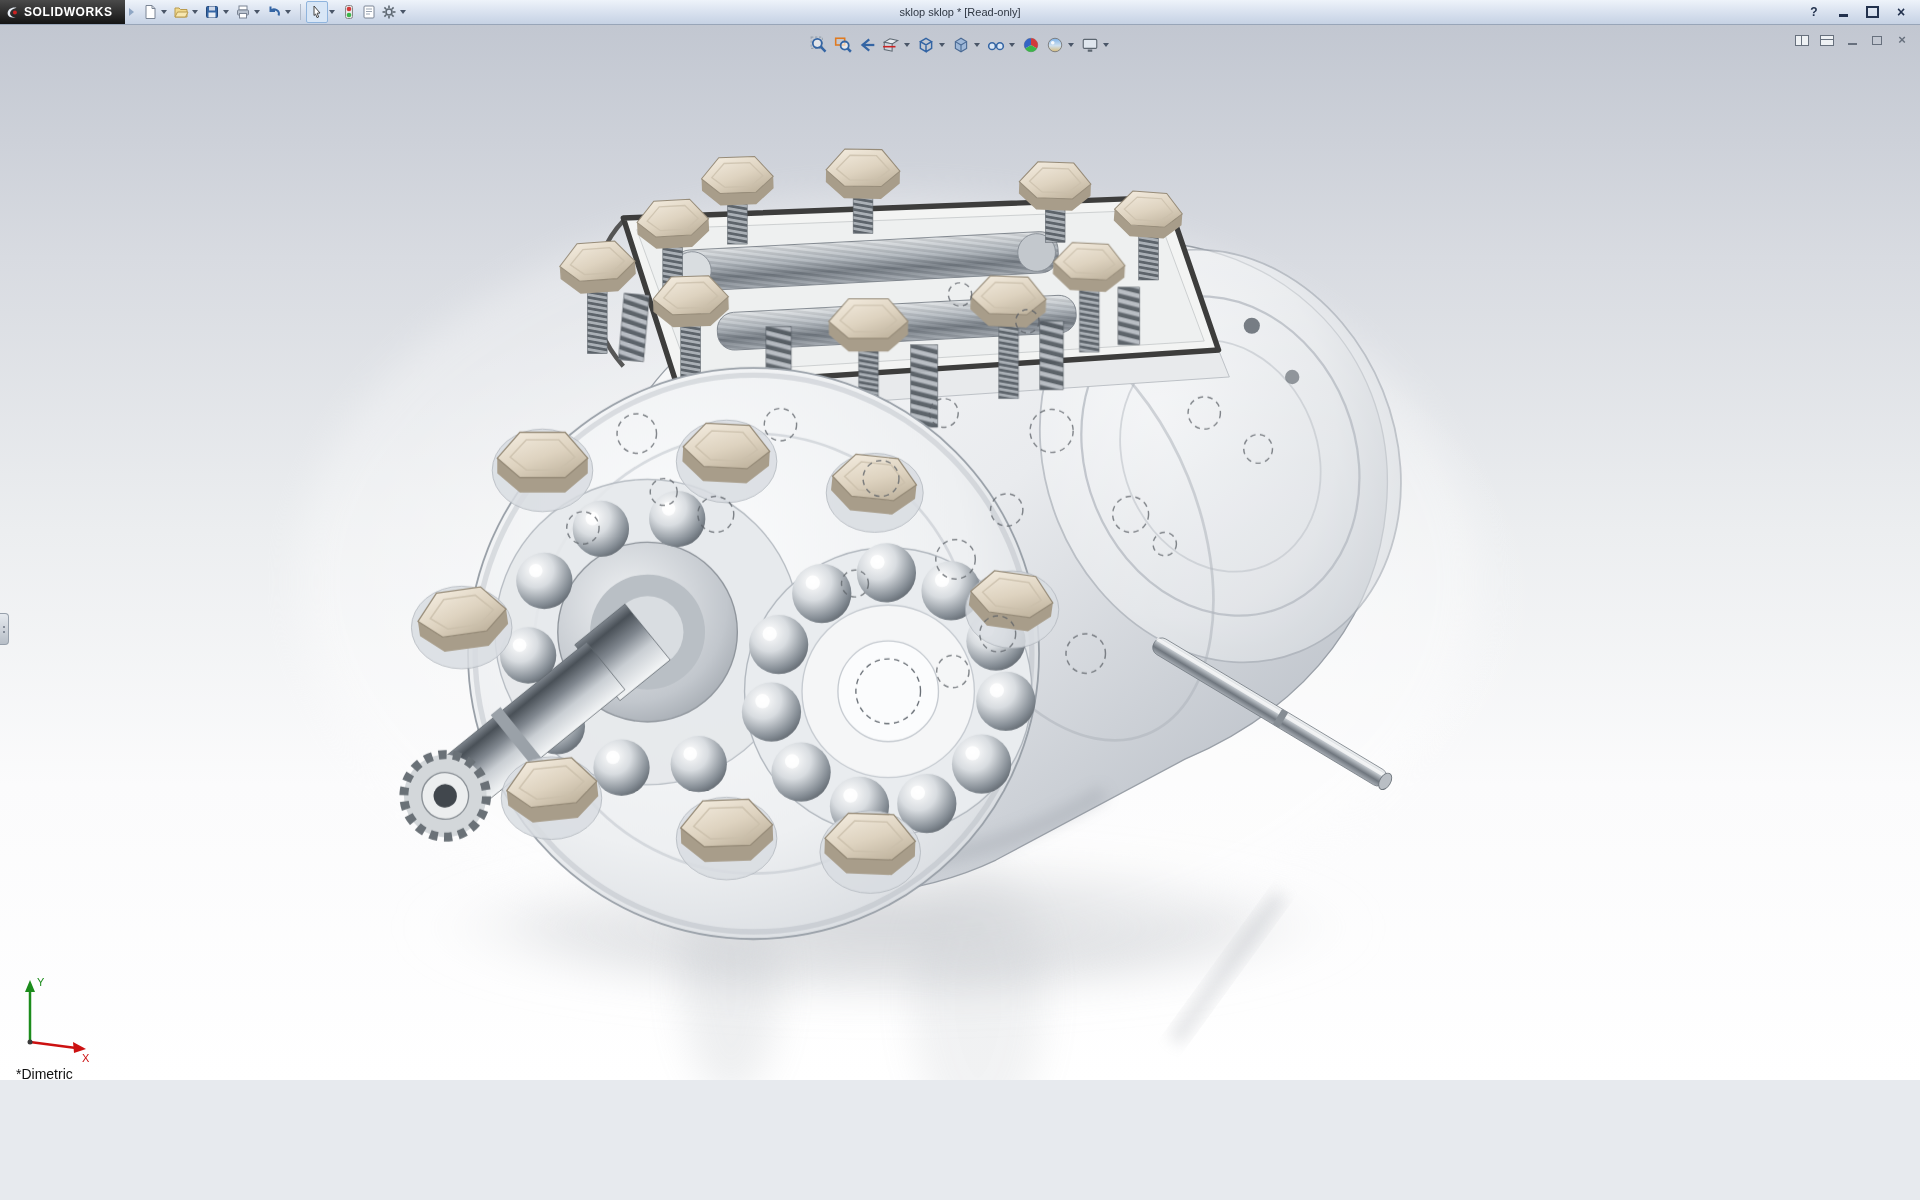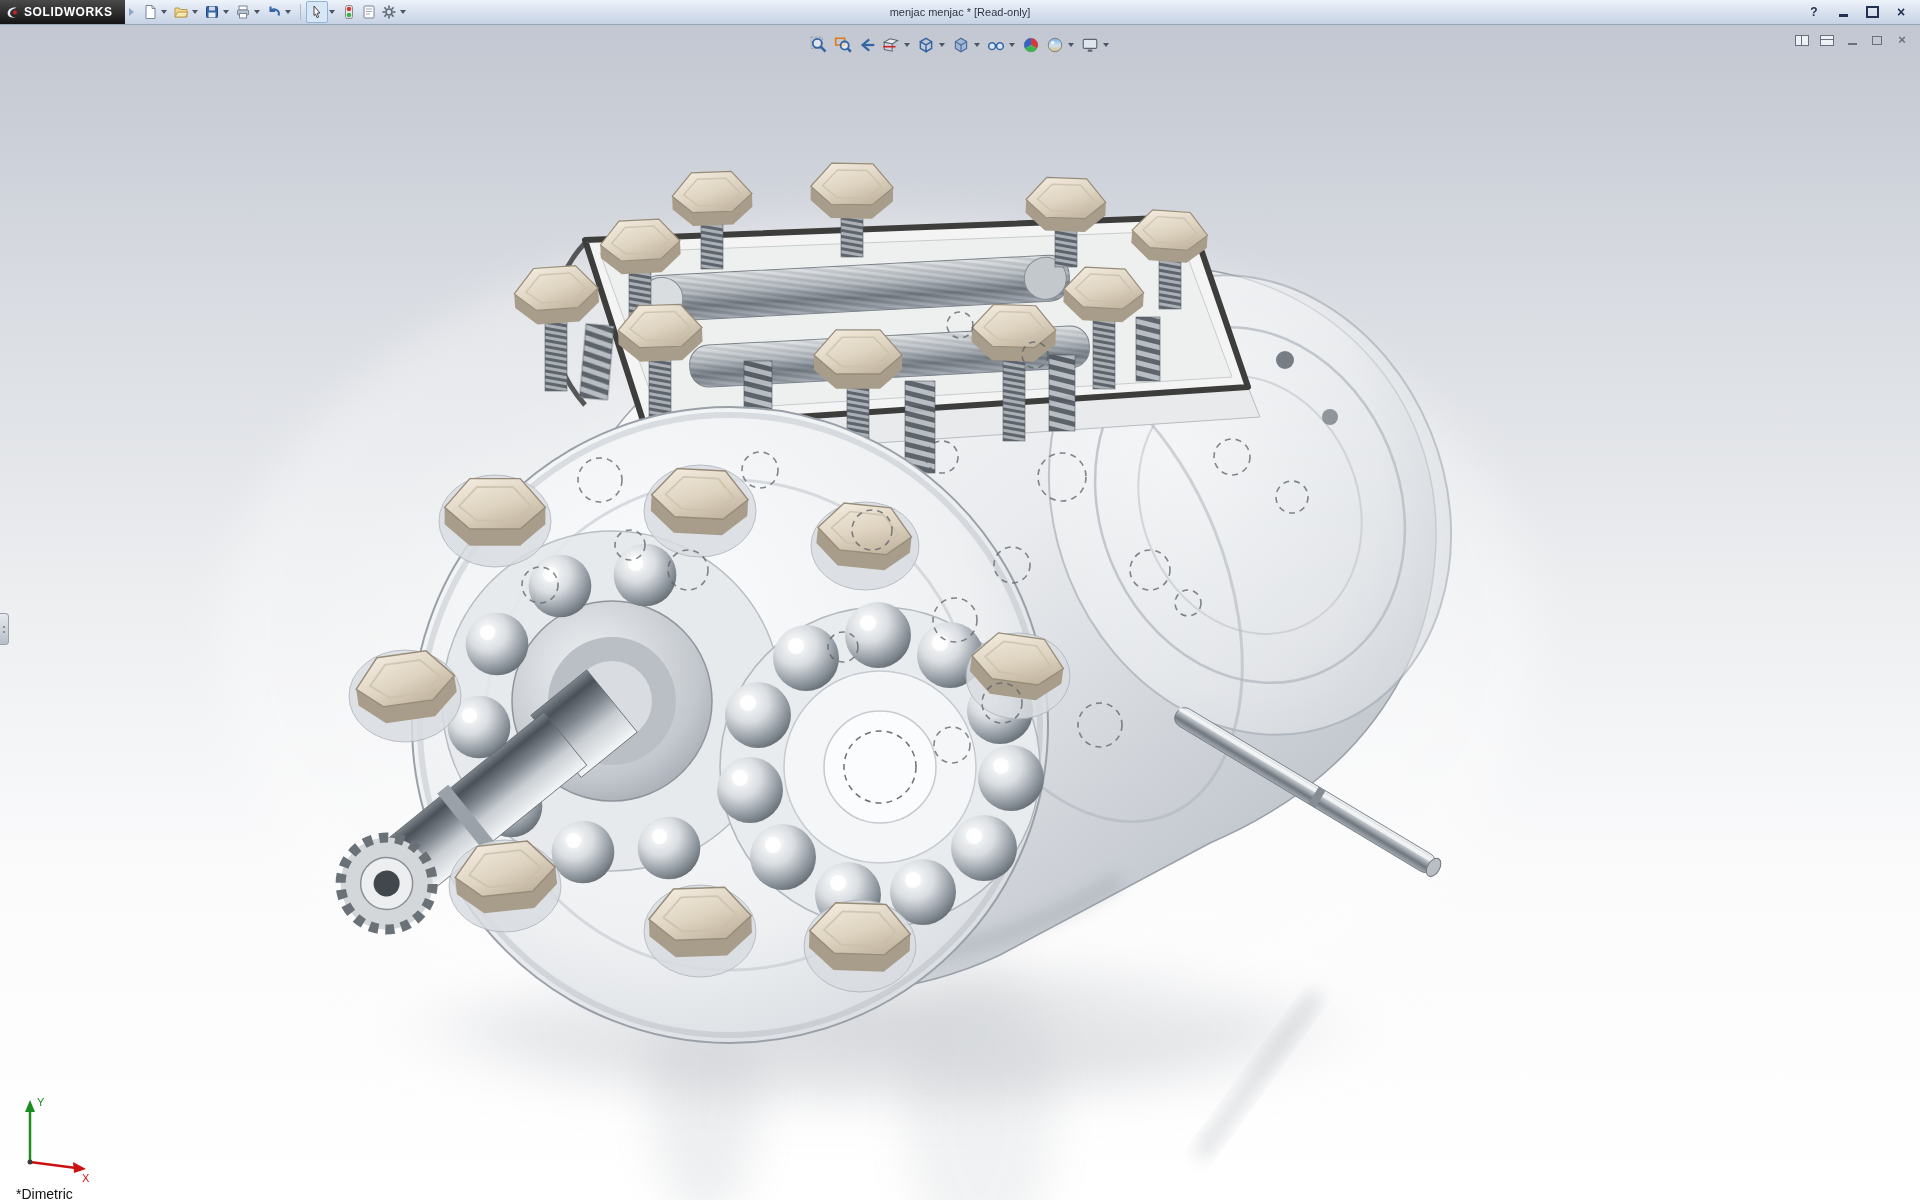--- a/index.html
+++ b/index.html
@@ -1,17 +1,17 @@
 <!DOCTYPE html>
 <html><head>
 <meta charset="utf-8">
 <style>
   html,body{margin:0;padding:0;width:1920px;height:1200px;overflow:hidden;
     font-family:"Liberation Sans",sans-serif;background:#e7eaee;}
-  .app{width:1920px;height:1200px;display:flex;flex-direction:column;}
+  .app{width:1920px;height:1080px;display:flex;flex-direction:column;}
 
   
   .titlebar{height:24px;flex:0 0 24px;display:flex;align-items:center;position:relative;
     background:linear-gradient(#eef3fa,#d7e0ee 55%,#c6d2e4);border-bottom:1px solid #98a5b8;}
   .logo{height:24px;display:flex;align-items:center;gap:5px;padding:0 12px 0 6px;
     background:linear-gradient(#4a4a4a,#141414);color:#fff;}
   .logo-text{font-size:12px;font-weight:bold;letter-spacing:.6px;}
   .logo-glyph{width:13px;height:13px;}
   .menu-caret{width:0;height:0;border-top:4px solid transparent;border-bottom:4px solid transparent;
     border-left:5px solid #8fa6c4;margin:0 6px 0 4px;}
@@ -149,21 +149,21 @@
             <line x1="3.4" y1="3.4" x2="5.2" y2="5.2"></line>
               <line x1="10.8" y1="10.8" x2="12.6" y2="12.6"></line>
             <line x1="3.4" y1="12.6" x2="5.2" y2="10.8"></line>
               <line x1="10.8" y1="5.2" x2="12.6" y2="3.4"></line>
           </g>
         </svg>
         </span>
         <span class="dd"></span>
     </div>
 
-    <div class="win-title">menjac menjac * [Read-only]</div>
+    <div class="win-title">sklop sklop * [Read-only]</div>
 
     <div class="cap-group">
       <span class="cap-btn">?</span>
       <span class="cap-btn">
           <span class="g-min"></span>
         </span>
       <span class="cap-btn">
           <span class="g-restore"></span>
         </span>
       <span class="cap-btn">

